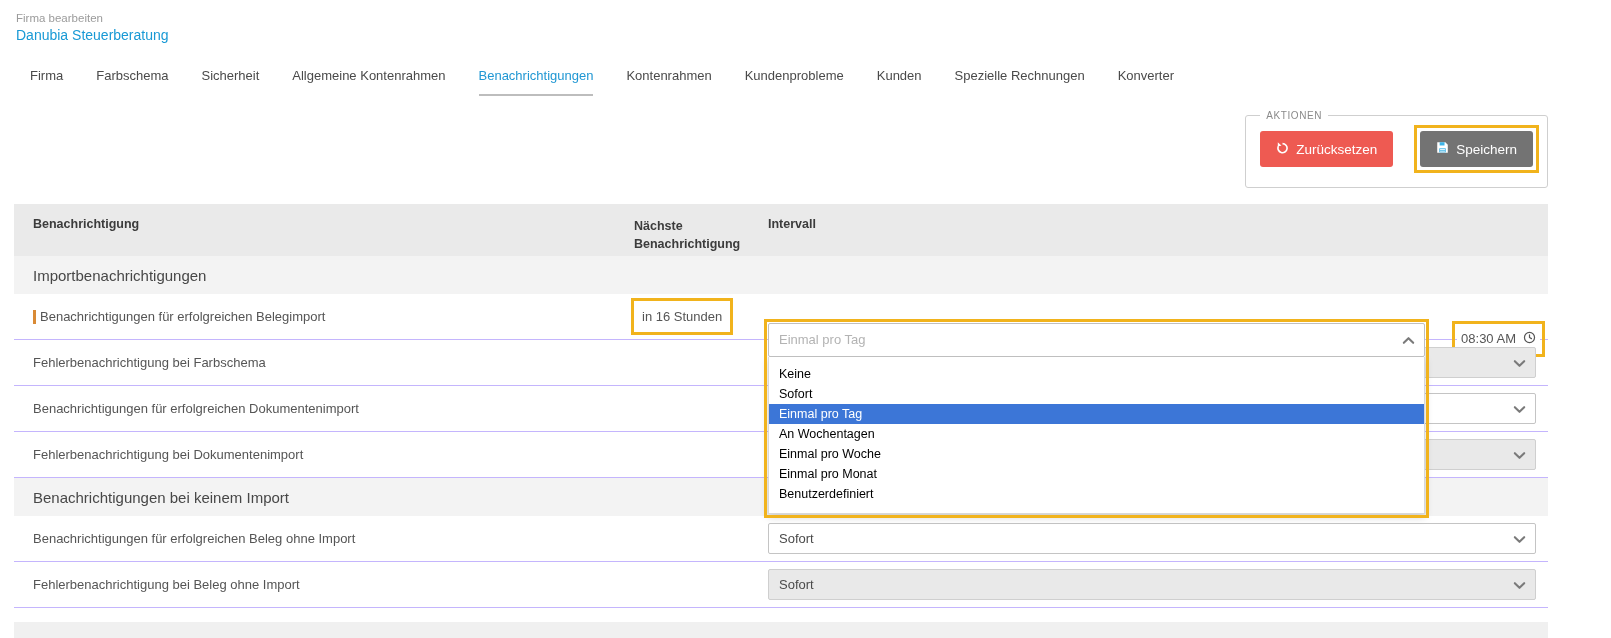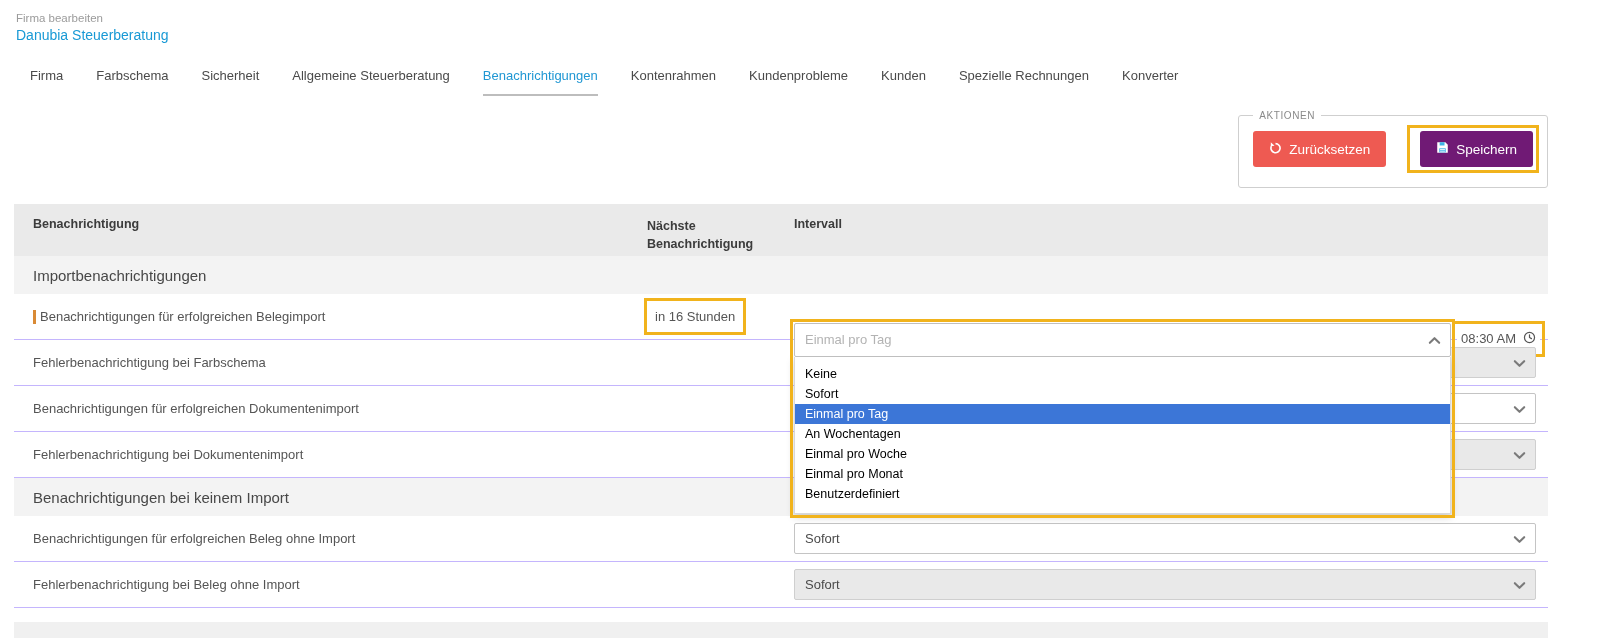--- a/index.html
+++ b/index.html
@@ -18,26 +18,26 @@
   .tab { font-size:13px; color:#4a4a4a; padding-bottom:11px; cursor:pointer; white-space:nowrap; border-bottom:2px solid transparent; }
   .tab.active { color:#2097d3; border-bottom:2px solid #bdbdbd; }
 
   
   .actions-row { display:flex; justify-content:flex-end; margin:14px 63px 0 0; }
   fieldset.actions { border:1px solid #cfcfcf; border-radius:3px; padding:10px 14px 20px 14px; display:flex; gap:27px; align-items:center; }
   fieldset.actions legend { font-size:10px; color:#8a8a8a; letter-spacing:.6px; padding:0 6px; text-transform:uppercase; }
   .btn { display:inline-flex; align-items:center; gap:7px; height:36px; padding:0 16px; border:none; border-radius:3px;
          font-size:13.5px; color:#fff; cursor:pointer; font-family:inherit; }
   .btn.red { background:#ee5a52; }
-  .btn.blue { background:#701a75;margin-left:7px; }
+  .btn.blue { background:#737373; }
   .hl-save { display:inline-block; outline:3px solid #f1b31c; outline-offset:3px; }
 
   
   .table { margin-top:16px; }
-  .grid-row { display:grid; grid-template-columns:620px 134px 1fr;gap:13px; }
+  .grid-row { display:grid; grid-template-columns:620px 134px 1fr; }
   .thead { background:#eaeaea; height:52px; align-items:flex-start; padding-top:13px; font-size:12.5px; font-weight:bold; color:#3c3c3c; }
   .c1 { padding-left:19px; }
   .c3 { position:relative; padding-right:12px; }
   .thead .c2 { width:120px; line-height:1.45; }
 
   .section-row { background:#f3f3f3; height:38px; display:flex; align-items:center; padding-left:19px; font-size:15px; color:#474747; }
 
   .data-row { height:46px; align-items:center; border-bottom:1px solid #c4b5fd; font-size:13px; color:#555; background:#fff; }
   .row-label { display:flex; align-items:center; gap:4px; }
   .marker { display:inline-block; width:3px; height:14px; background:#d98a35; }
@@ -69,21 +69,21 @@
 
 <div class="page">
 
   <div class="breadcrumb">Firma bearbeiten</div>
   <a class="page-title">Danubia Steuerberatung</a>
 
   <nav class="tabs">
     <div class="tab">Firma</div>
     <div class="tab">Farbschema</div>
     <div class="tab">Sicherheit</div>
-    <div class="tab">Allgemeine Steuerberatung</div>
+    <div class="tab">Allgemeine Kontenrahmen</div>
     <div class="tab active">Benachrichtigungen</div>
     <div class="tab">Kontenrahmen</div>
     <div class="tab">Kundenprobleme</div>
     <div class="tab">Kunden</div>
     <div class="tab">Spezielle Rechnungen</div>
     <div class="tab">Konverter</div>
   </nav>
 
   <div class="actions-row">
     <fieldset class="actions">

